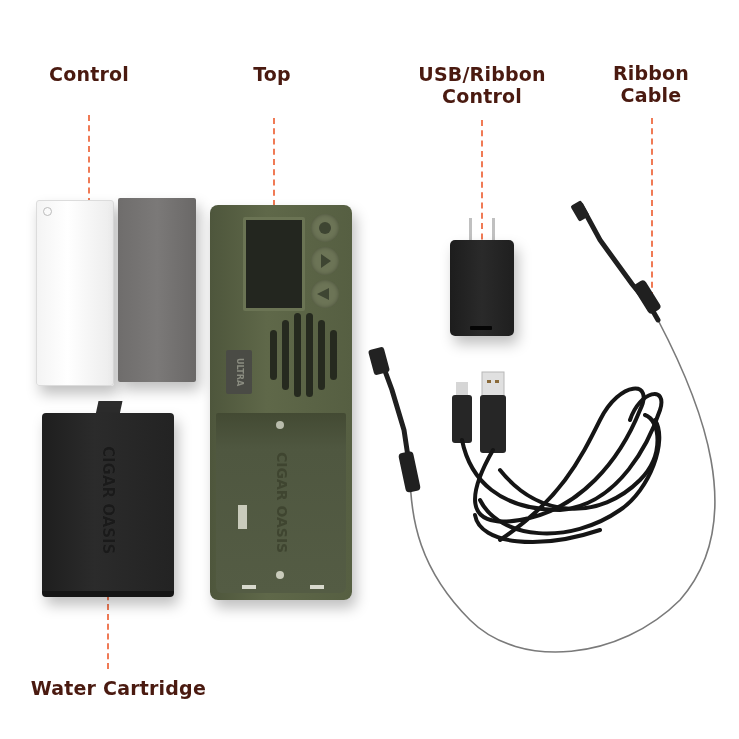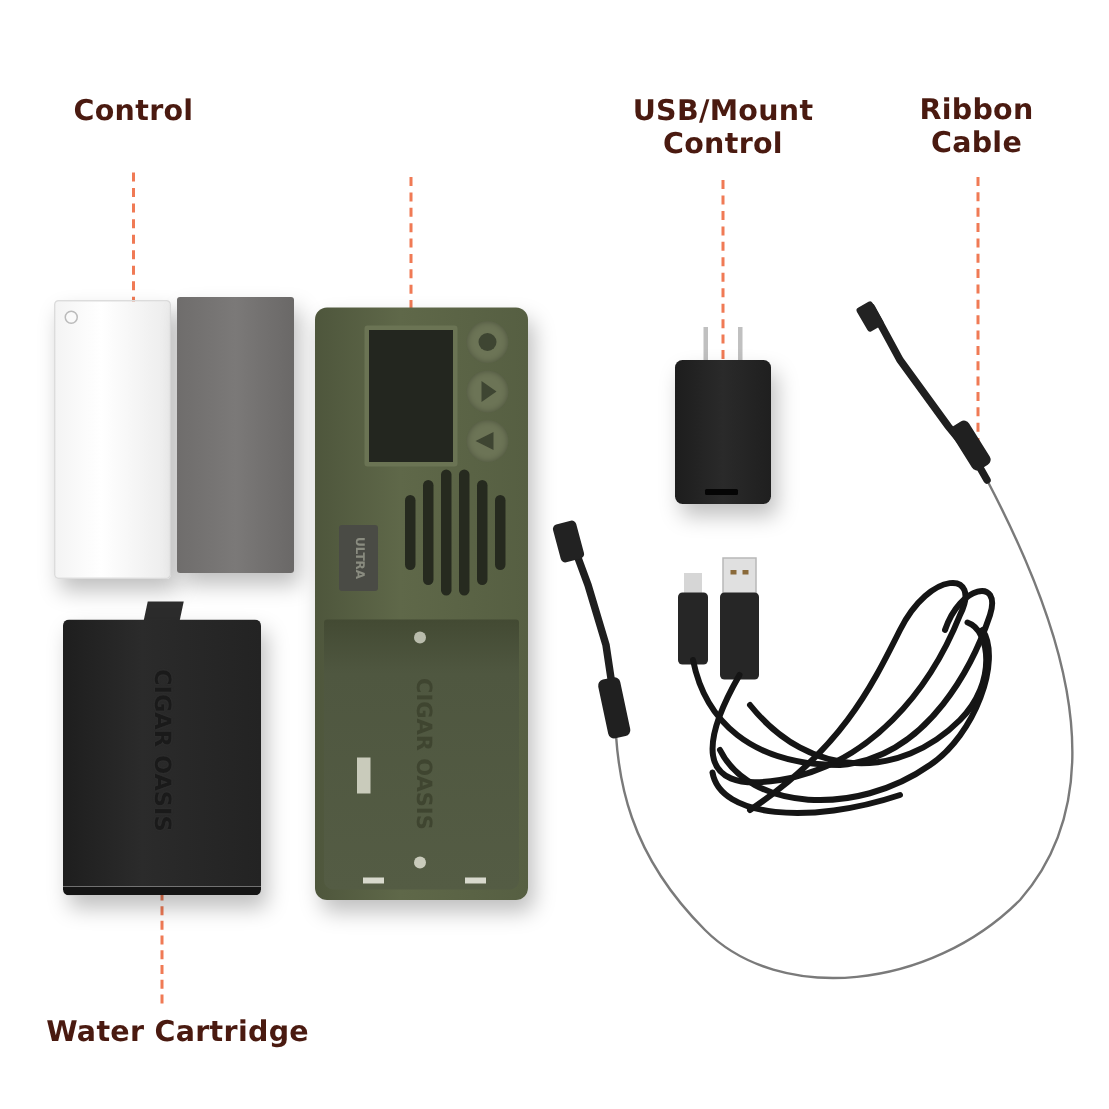--- a/index.html
+++ b/index.html
@@ -15,25 +15,26 @@
 </style>
 </head>
 <body>
 
 <div class="label" style="left:30px; top:63px; width:118px;">
   <span>Control</span>
 </div>
 <div class="dash" style="left:88px; top:115px; height:120px;"></div>
 
 <div class="label" style="left:218px; top:63px; width:108px;">
+  <span>Top</span>
 </div>
 <div class="dash" style="left:273px; top:118px; height:88px;"></div>
 
 <div class="label" style="left:408px; top:63px; width:148px;">
-  <span>USB/Mount</span>
+  <span>USB/Ribbon</span>
   <span>Control</span>
 </div>
 <div class="dash" style="left:481px; top:120px; height:140px;"></div>
 
 <div class="label" style="left:598px; top:62px; width:106px;">
   <span>Ribbon</span>
   <span>Cable</span>
 </div>
 <div class="dash" style="left:651px; top:118px; height:180px;"></div>
 

